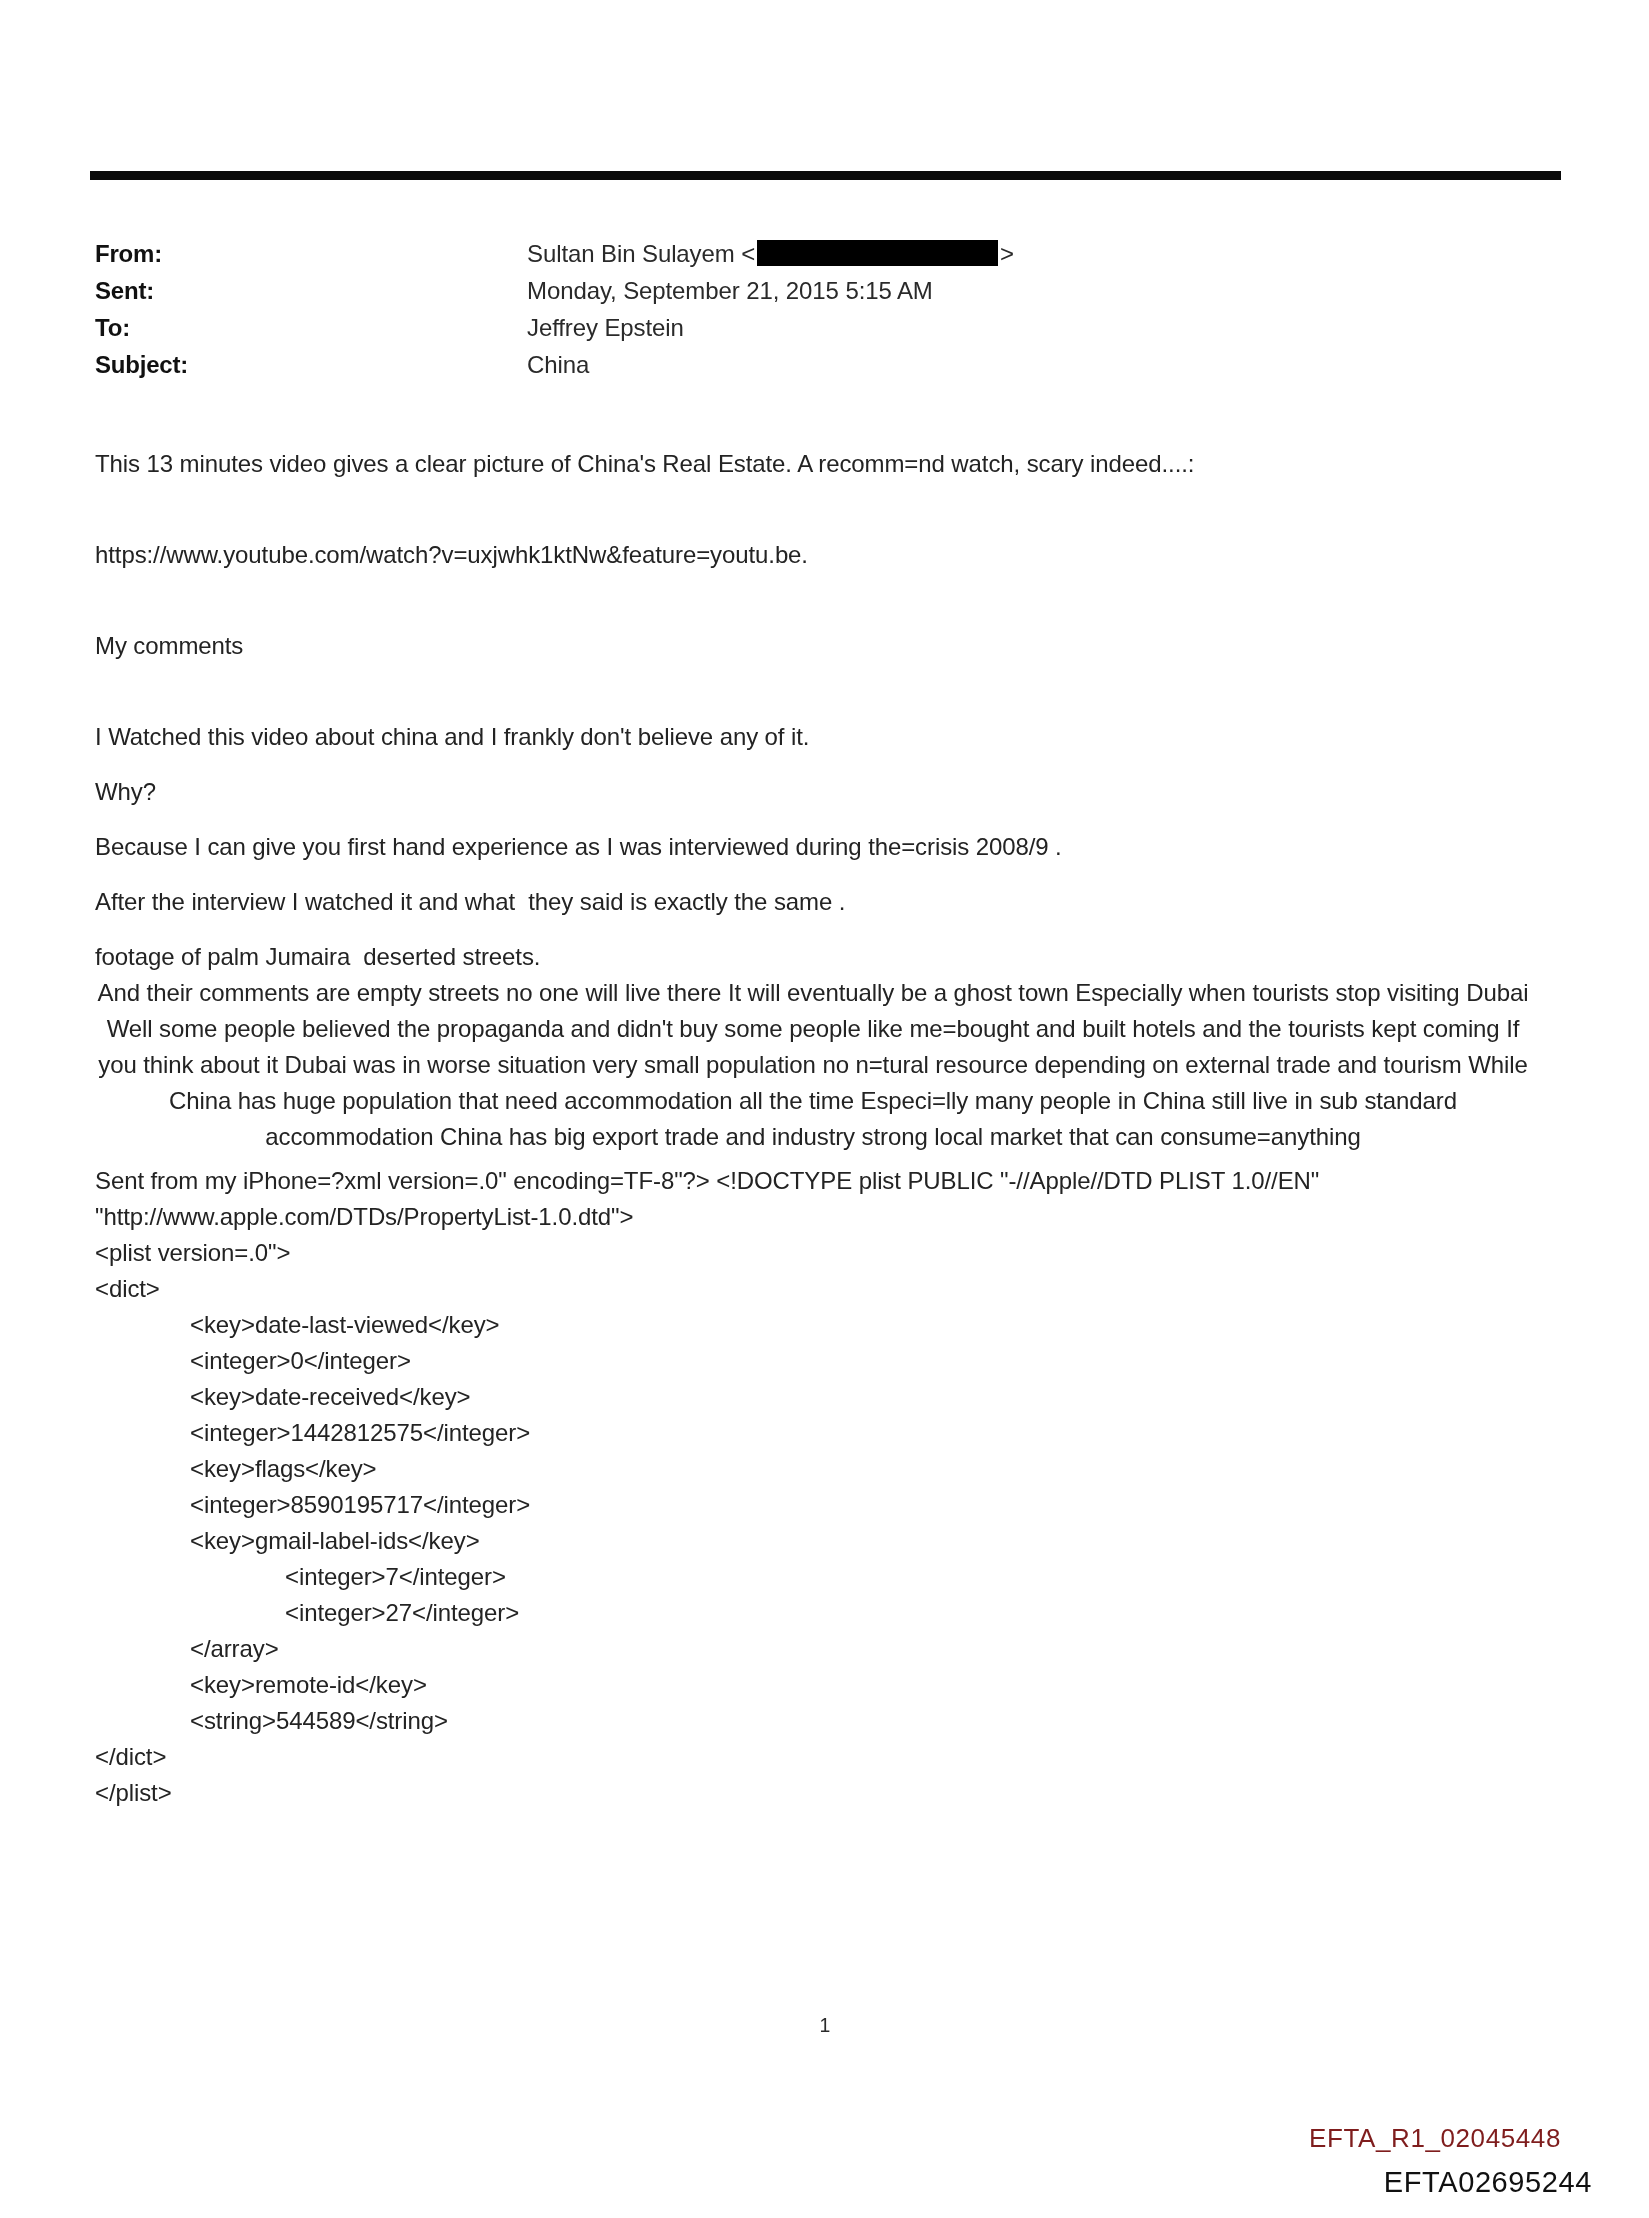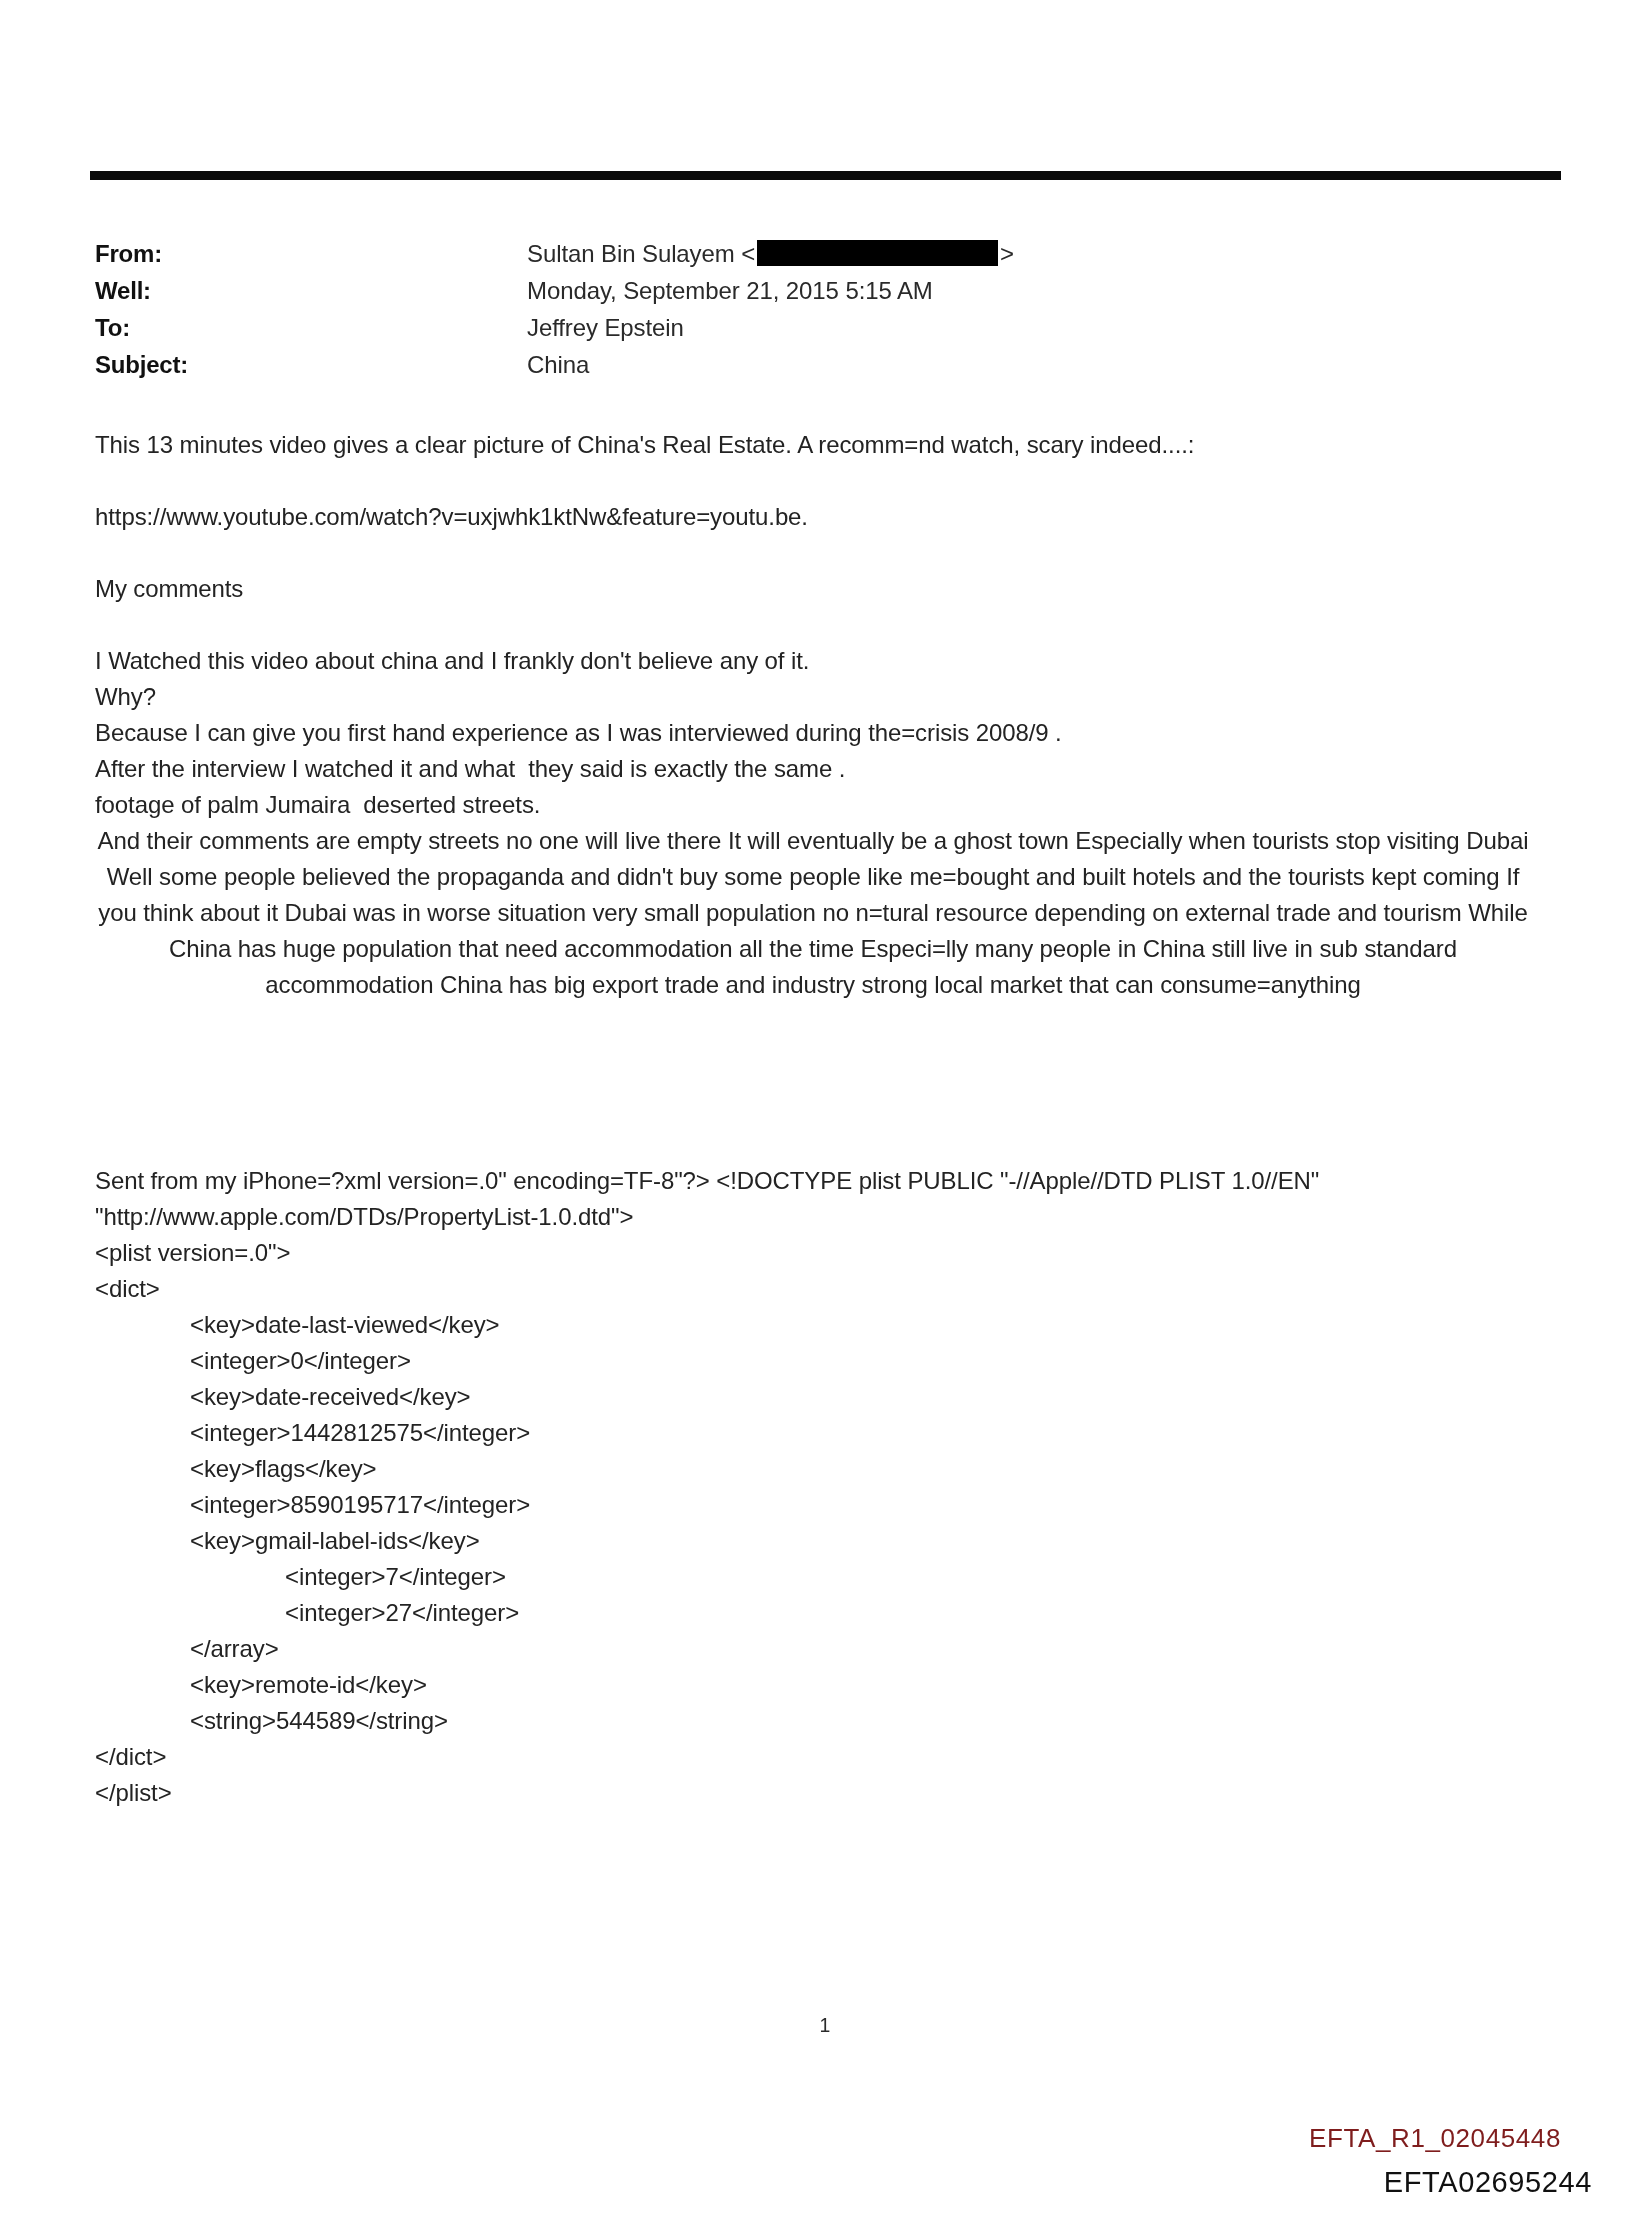--- a/index.html
+++ b/index.html
@@ -91,20 +91,21 @@
     top: 427px;
     width: 1456px;
   }
 
   .body-line {
     font-size: 24px;
     line-height: 36px;
     color: #232323;
     letter-spacing: -0.1px;
     white-space: pre-wrap;
+    margin-top: 19px;
   }
 
   .body-para {
     font-size: 24px;
     line-height: 36px;
     color: #232323;
     letter-spacing: -0.1px;
     width: 1436px;
     text-align: center;
   }
@@ -169,21 +170,21 @@
     <div class="header-rule"></div>
 
     <div class="email-header">
 
       <div class="hdr-row">
         <div class="hdr-label">From:</div>
         <div class="hdr-value"><span>Sultan Bin Sulayem &lt;</span><span class="redaction-box"></span><span>&gt;</span></div>
       </div>
 
       <div class="hdr-row">
-        <div class="hdr-label">Well:</div>
+        <div class="hdr-label">Sent:</div>
         <div class="hdr-value">Monday, September 21, 2015 5:15 AM</div>
       </div>
 
       <div class="hdr-row">
         <div class="hdr-label">To:</div>
         <div class="hdr-value">Jeffrey Epstein</div>
       </div>
 
       <div class="hdr-row">
         <div class="hdr-label">Subject:</div>

